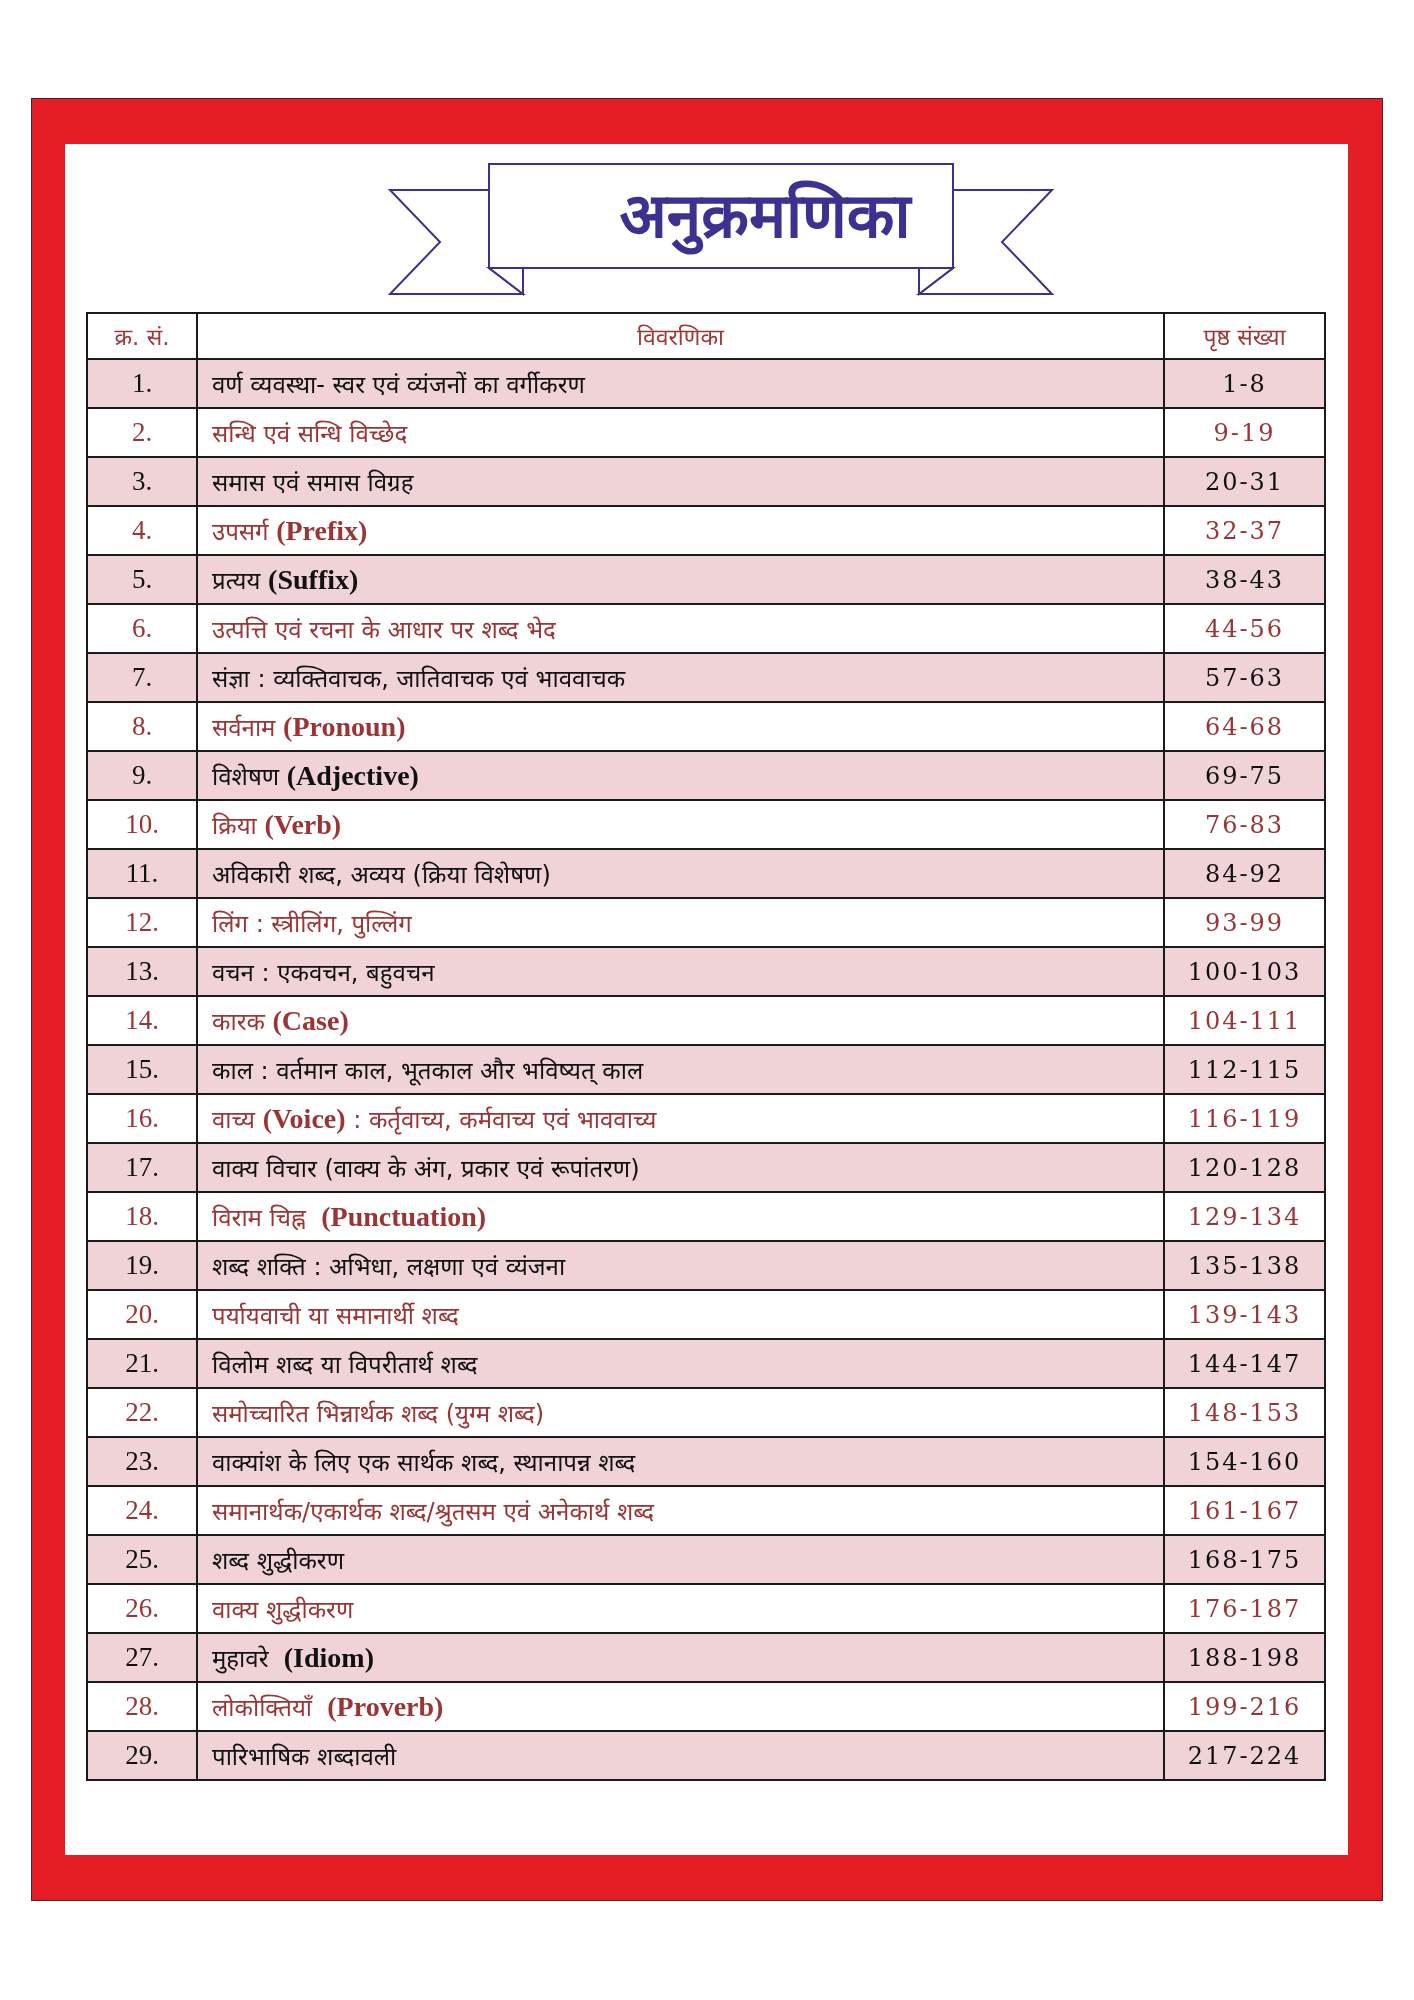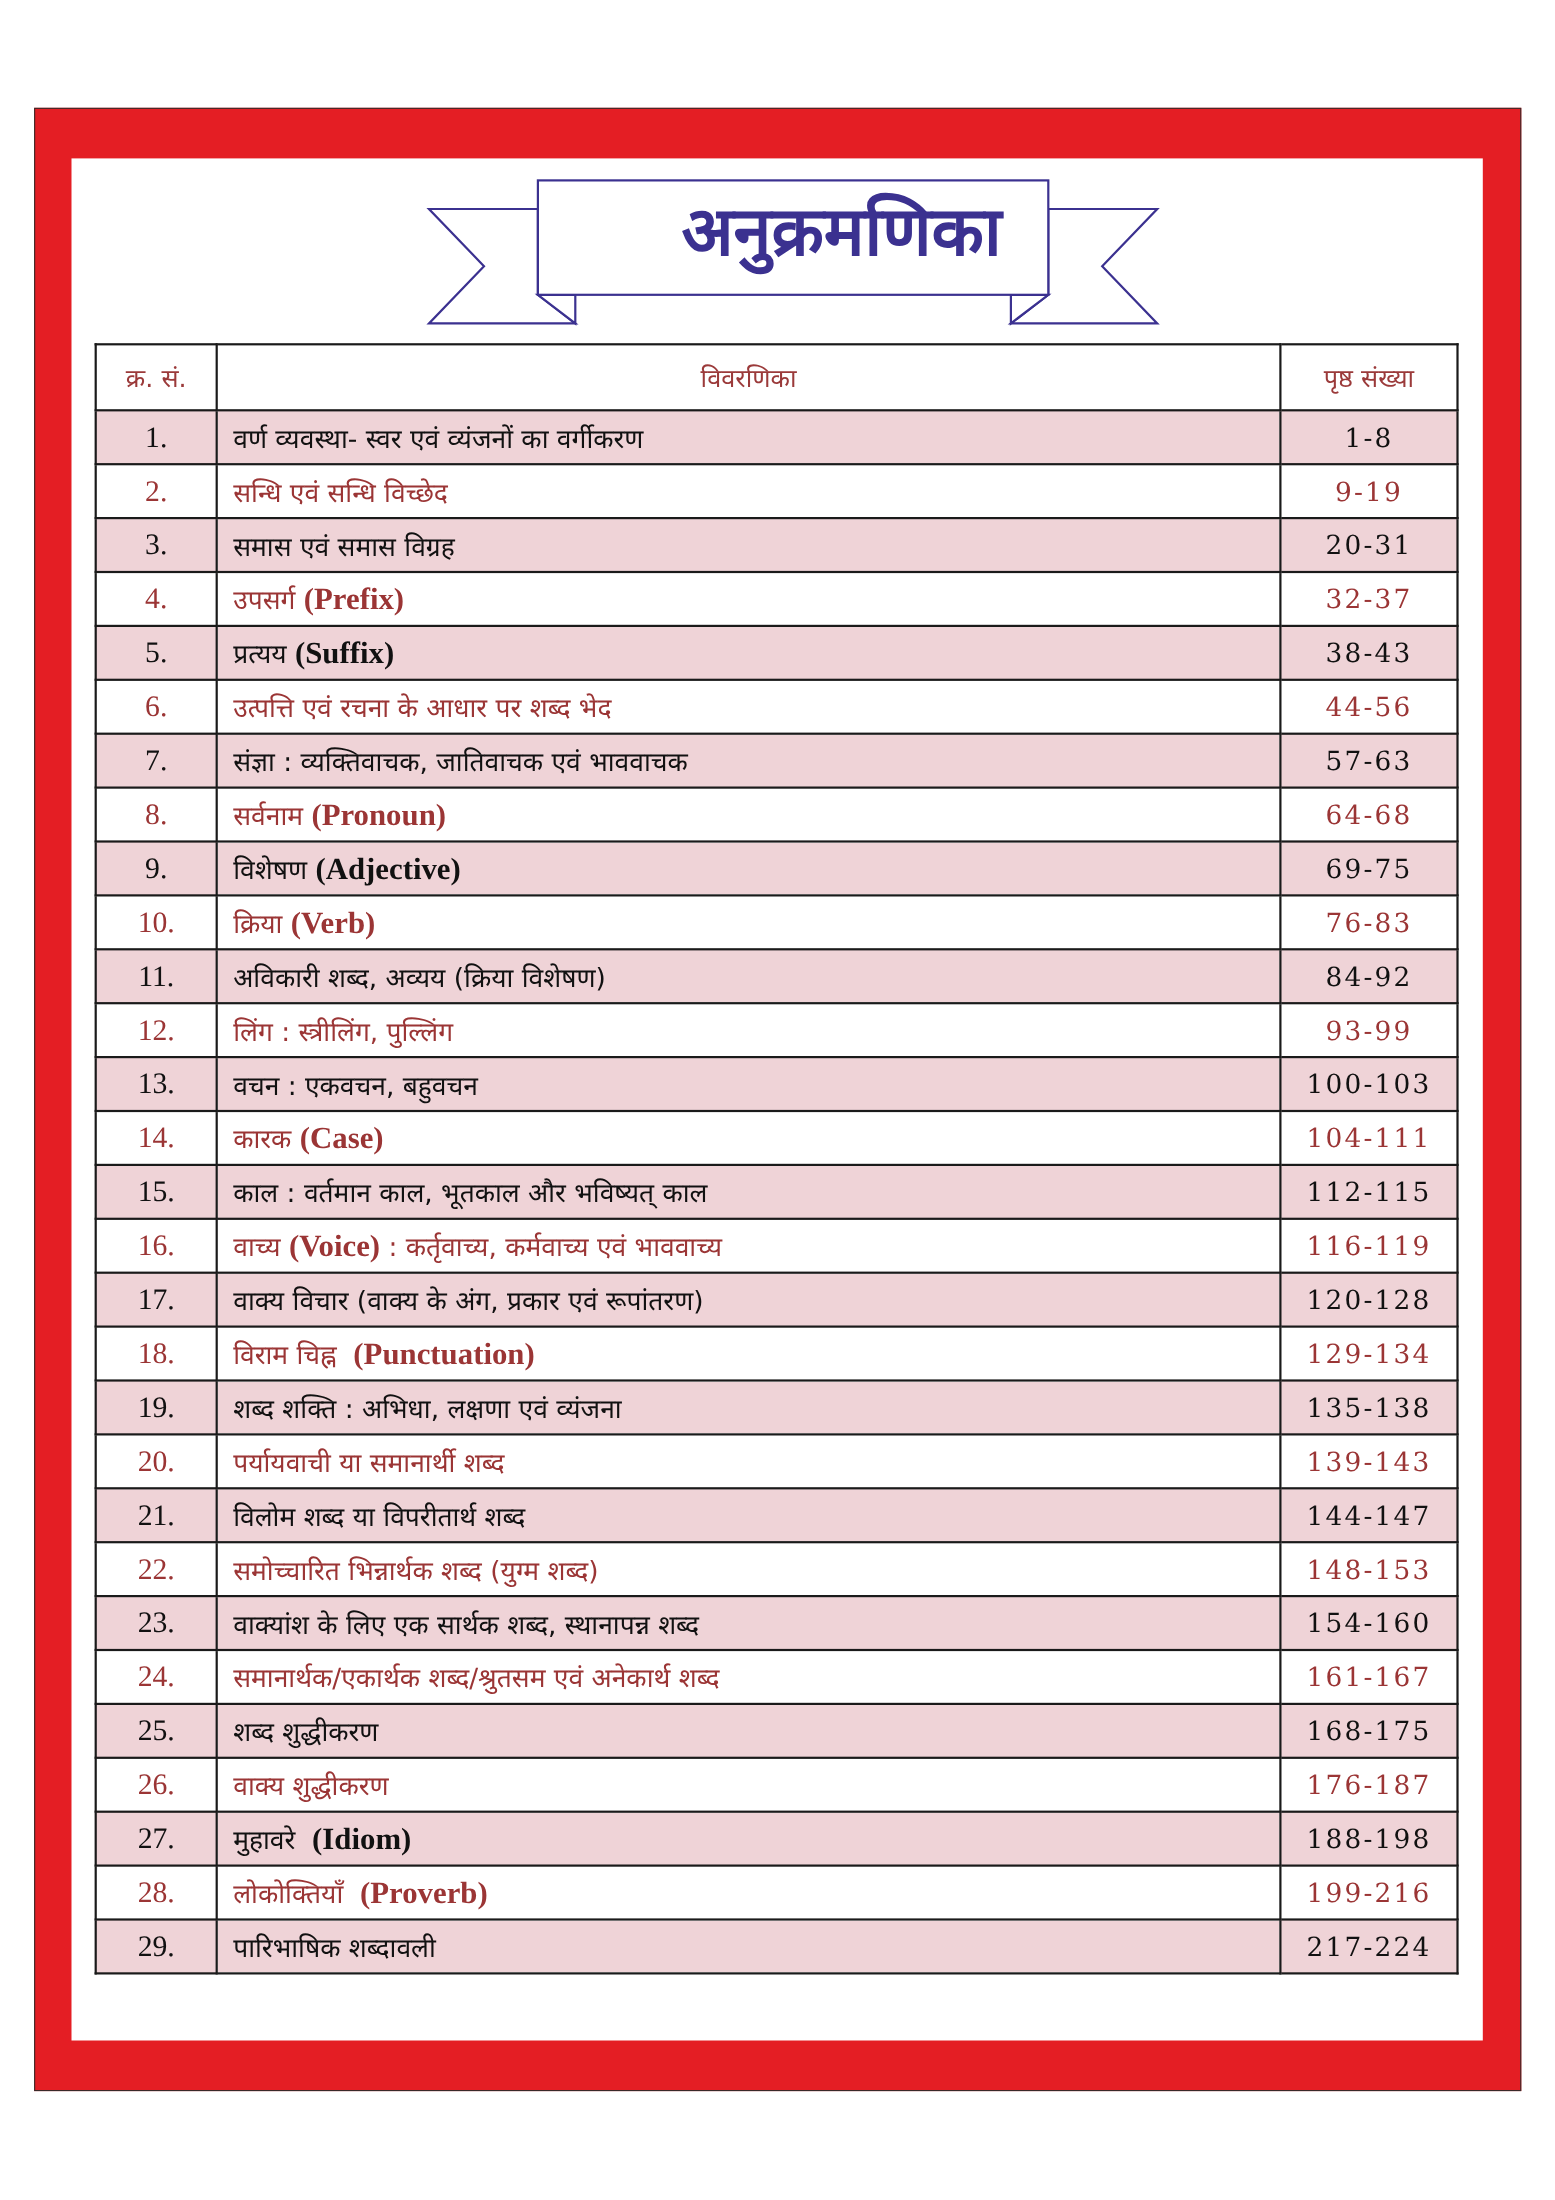--- a/index.html
+++ b/index.html
@@ -15,36 +15,36 @@
     position: absolute; left: 65px; top: 144px; width: 1283px; height: 1711px;
     background: #ffffff;
   }
   .banner {
     position: absolute; left: 385px; top: 160px; width: 672px; height: 140px;
   }
   .banner svg { position: absolute; left: 0; top: 0; }
   .banner-title {
     position: absolute; left: 104px; top: 4px; width: 552px; height: 104px;
     display: flex; align-items: center; justify-content: center;
-    color: #3B3190; font-family: Liberation Mono, monospace; font-weight: bold;
+    color: #3B3190; font-family: Liberation Serif, serif; font-weight: bold;
     font-size: 62px; line-height: 1;
   }
   .toc-table {
     position: absolute; left: 86px; top: 312px; width: 1238px;
     border-collapse: collapse; table-layout: fixed;
   }
   .toc-table th, .toc-table td {
     border: 2px solid #1a1a1a; padding: 0; height: 49px; box-sizing: border-box;
     vertical-align: middle;
   }
   .toc-table col.c-num { width: 110px; }
   .toc-table col.c-desc { width: 967px; }
   .toc-table col.c-page { width: 161px; }
   .toc-table th {
-    height: 60px; background: #ffffff; color: #9B3A3A; font-weight: normal;
+    height: 46px; background: #ffffff; color: #9B3A3A; font-weight: normal;
     font-family: "DejaVu Sans", sans-serif; font-size: 23px; text-align: center;
   }
   .toc-table td { font-size: 26px; }
   .toc-table td.num { text-align: center; font-family: "Liberation Serif", serif; font-size: 27px; }
   .toc-table td.desc { text-align: left; padding-left: 14px; font-family: "DejaVu Sans", sans-serif; font-size: 24px; white-space: nowrap; overflow: hidden; }
   .toc-table td.page { text-align: center; font-family: "DejaVu Serif", serif; font-size: 24px; letter-spacing: 2px; }
   .desc .en { font-family: "Liberation Serif", serif; font-weight: bold; font-size: 28px; }
   tr.odd td { background: #EFD3D7; color: #111111; }
   tr.even td { background: #ffffff; color: #9B3535; }
 </style>

